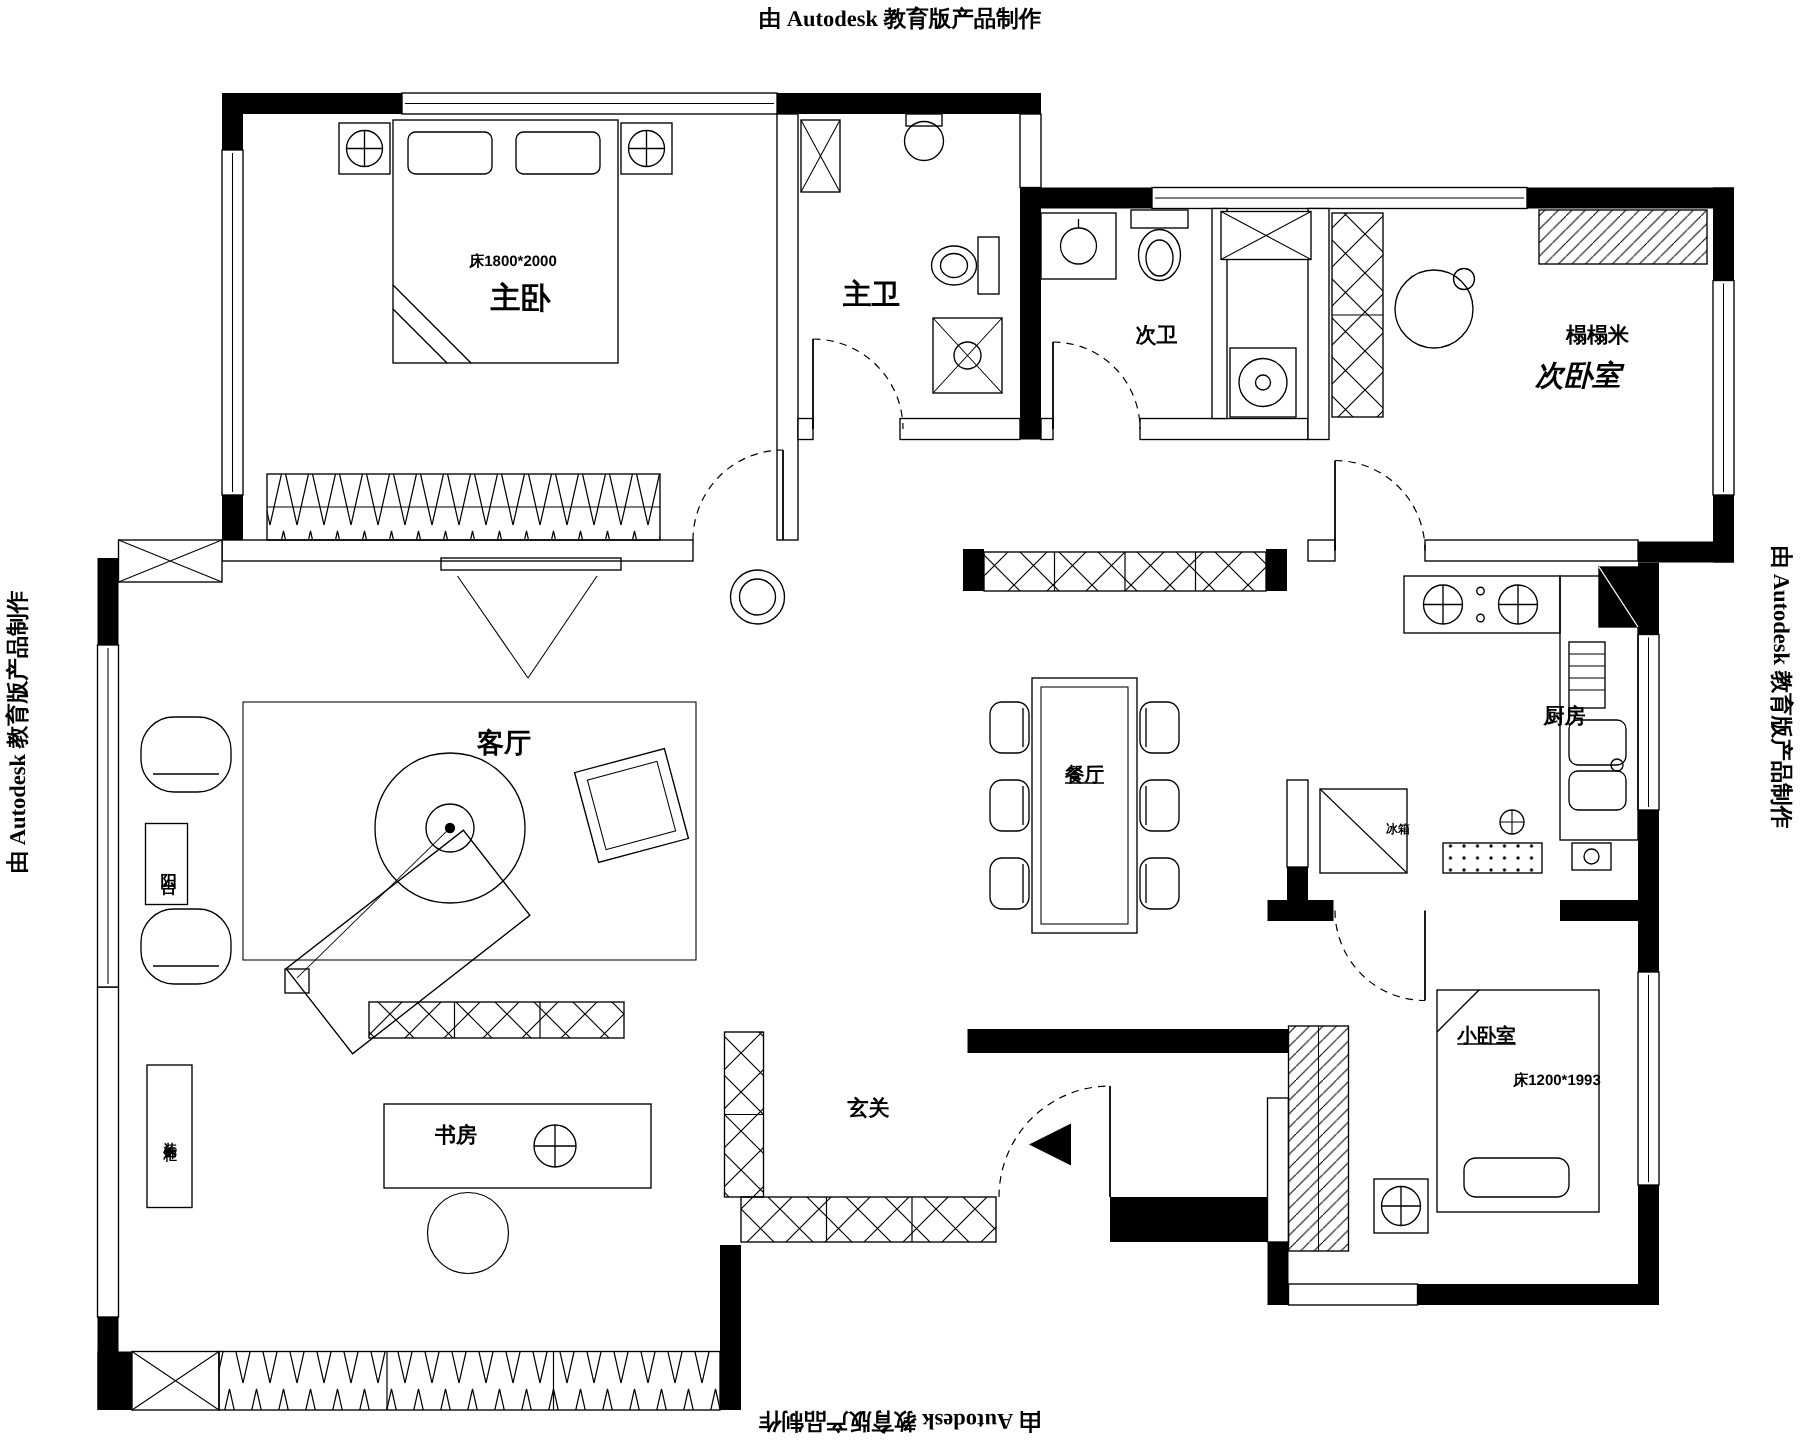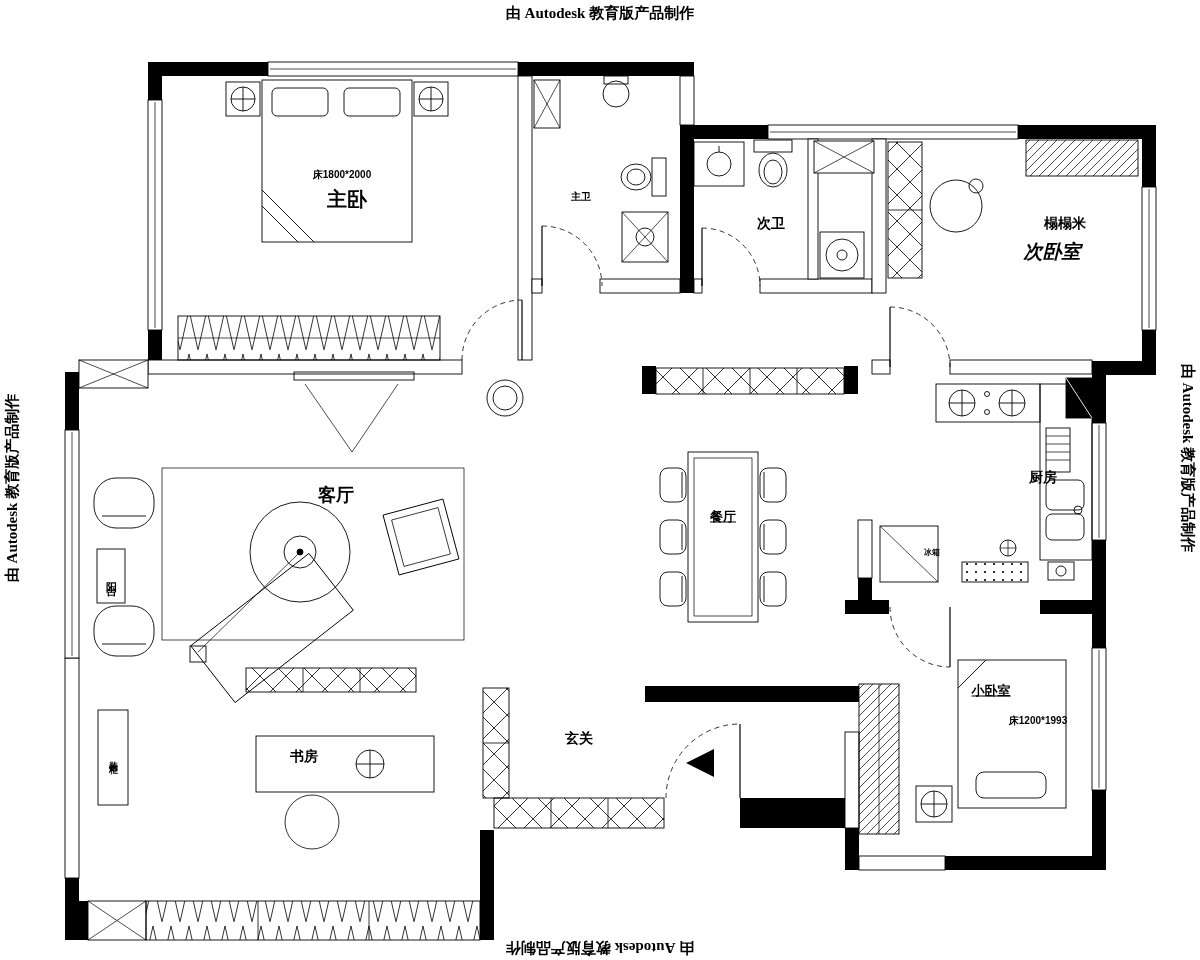--- a/index.html
+++ b/index.html
@@ -376,21 +376,21 @@
 </svg>
 
 <div>
   <div class="wm" style="left:600px;top:13px;">由 Autodesk 教育版产品制作</div>
   <div class="wm rot180" style="left:600px;top:947px;">由 Autodesk 教育版产品制作</div>
   <div class="wm rotL" style="left:12px;top:488px;">由 Autodesk 教育版产品制作</div>
   <div class="wm rotR" style="left:1187px;top:458px;">由 Autodesk 教育版产品制作</div>
 
   <div class="lbl" style="left:333px;top:199px;font-size:20px;margin-left:14px;">主卧</div>
   <div class="lbl small" style="left:318px;top:175px;font-size:10px;">床1800*2000</div>
-  <div class="lbl" style="left:581px;top:197px;font-size:10px;">主卫</div>
+  <div class="lbl" style="left:581px;top:197px;font-size:19px;">主卫</div>
   <div class="lbl" style="left:771px;top:223px;font-size:14px;">次卫</div>
   <div class="lbl small" style="left:1041px;top:223px;font-size:14px;">榻榻米</div>
   <div class="lbl" style="left:1052px;top:251px;font-size:19px;font-style:italic;">次卧室</div>
   <div class="lbl" style="left:336px;top:495px;font-size:18px;">客厅</div>
   <div class="lbl" style="left:723px;top:516px;font-size:13px;text-decoration:underline;">餐厅</div>
   <div class="lbl" style="left:1043px;top:477px;font-size:14px;">厨房</div>
   <div class="lbl small" style="left:908px;top:553px;font-size:8px;">冰箱</div>
   <div class="lbl" style="left:304px;top:756px;font-size:14px;">书房</div>
   <div class="lbl" style="left:579px;top:738px;font-size:14px;">玄关</div>
   <div class="lbl" style="left:991px;top:690px;font-size:13px;text-decoration:underline;">小卧室</div>

